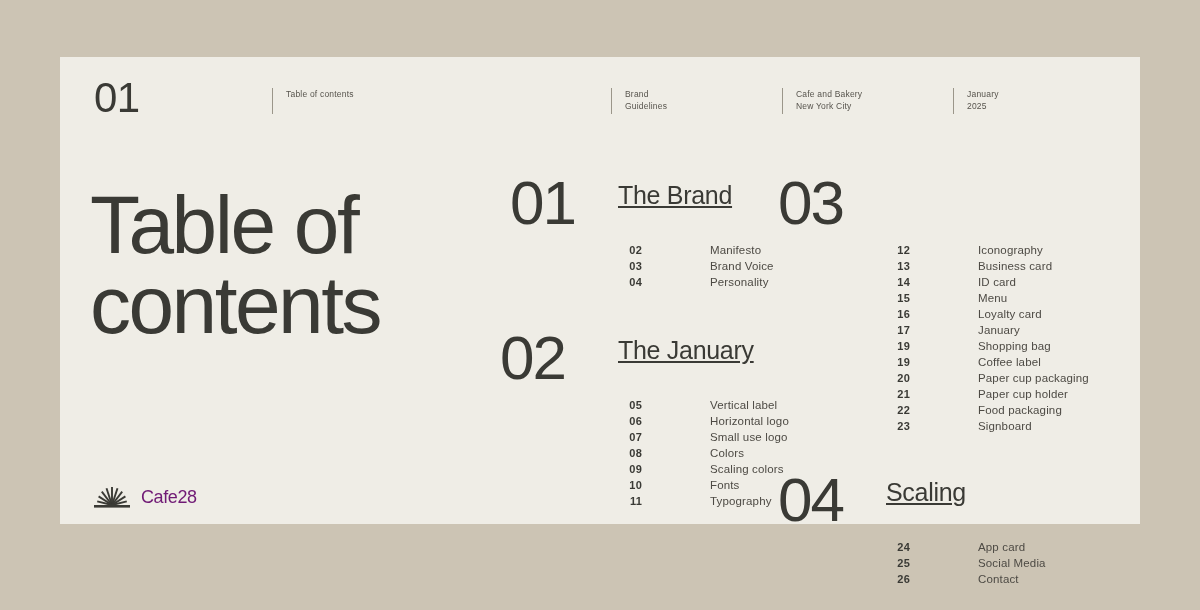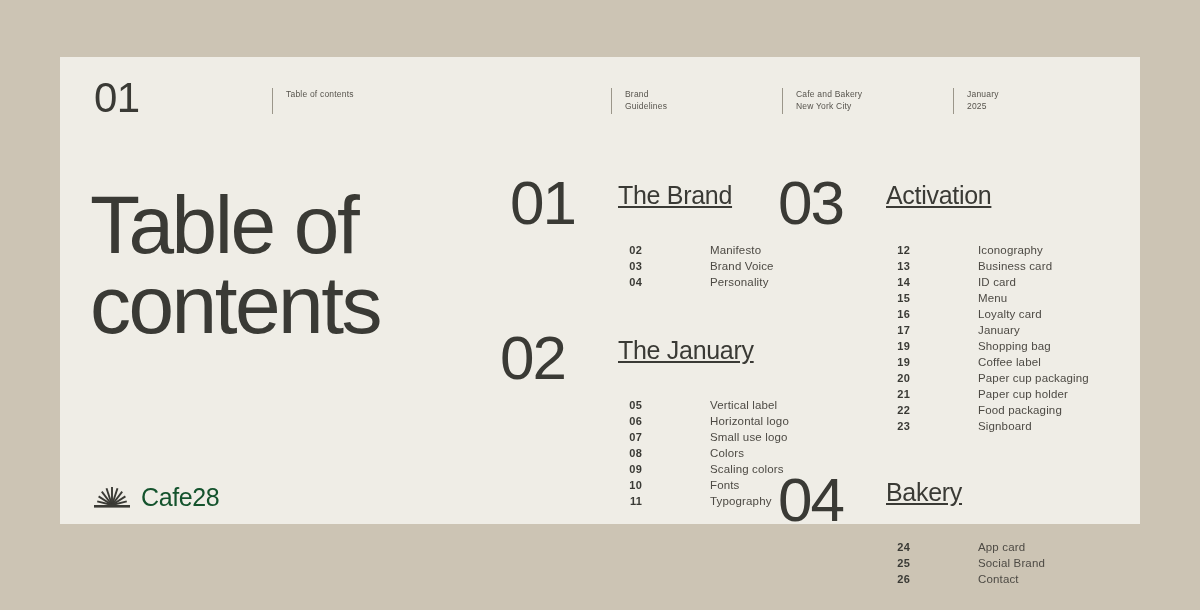--- a/index.html
+++ b/index.html
@@ -146,24 +146,24 @@
     display: flex;
     align-items: center;
   }
   .logo-mark {
     width: 40px;
     height: 26px;
     flex: none;
     margin-right: 9px;
   }
   .logo-text {
-    font-size: 25px;
+    font-size: 18px;
     font-weight: 400;
     letter-spacing: -0.4px;
-    color: #14532d;
+    color: #701a75;
     line-height: 1;
   }
 </style>
 </head>
 <body>
 
 <div class="page">
 
   <div class="header">
     <div class="page-number">01</div>
@@ -244,21 +244,20 @@
       <div class="sec-list-row">
         <span class="row-num">11</span>
         <span class="row-label">Typography</span>
       </div>
     </div>
   </div>
 
   <div class="section sec-03">
     <div class="sec-head">
       <div class="sec-num">03</div>
-      <div class="sec-title">Activation</div>
     </div>
     <div class="sec-list">
       <div class="sec-list-row">
         <span class="row-num">12</span>
         <span class="row-label">Iconography</span>
       </div>
       <div class="sec-list-row">
         <span class="row-num">13</span>
         <span class="row-label">Business card</span>
       </div>
@@ -301,30 +300,30 @@
       <div class="sec-list-row">
         <span class="row-num">23</span>
         <span class="row-label">Signboard</span>
       </div>
     </div>
   </div>
 
   <div class="section sec-04">
     <div class="sec-head">
       <div class="sec-num">04</div>
-      <div class="sec-title">Bakery</div>
+      <div class="sec-title">Scaling</div>
     </div>
     <div class="sec-list">
       <div class="sec-list-row">
         <span class="row-num">24</span>
         <span class="row-label">App card</span>
       </div>
       <div class="sec-list-row">
         <span class="row-num">25</span>
-        <span class="row-label">Social Brand</span>
+        <span class="row-label">Social Media</span>
       </div>
       <div class="sec-list-row">
         <span class="row-num">26</span>
         <span class="row-label">Contact</span>
       </div>
     </div>
   </div>
 
   <div class="logo">
     <span class="logo-mark">

